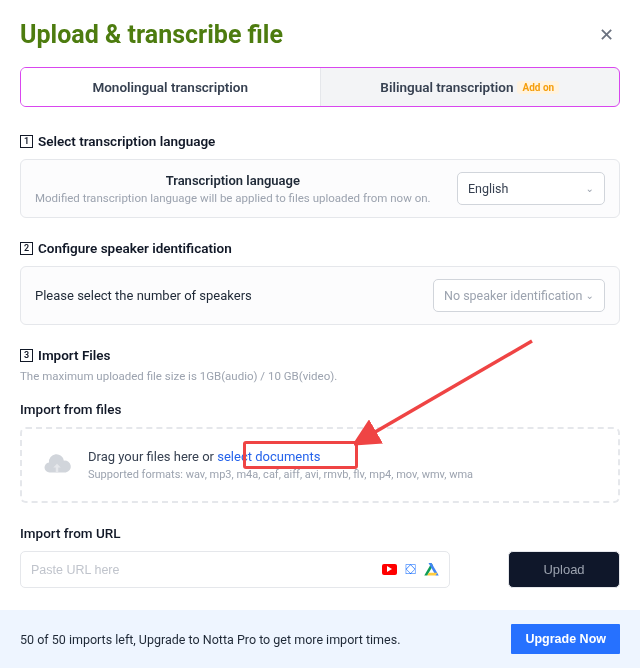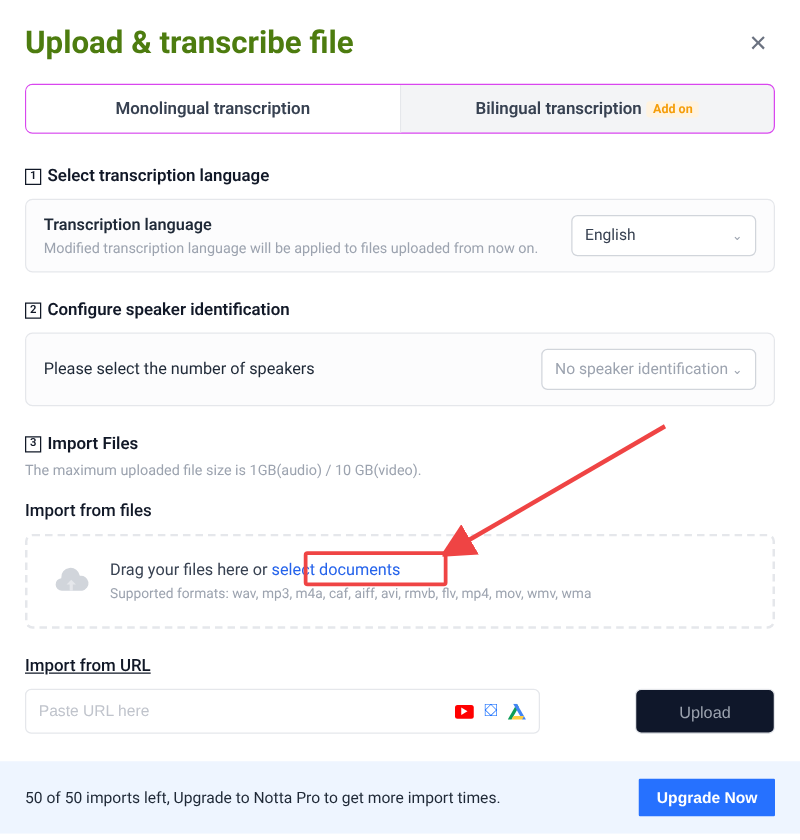--- a/index.html
+++ b/index.html
@@ -7,36 +7,36 @@
   .wrap { padding: 20px 20px 0 20px; }
   .header-row { display: flex; justify-content: space-between; align-items: center; margin-bottom: 18px; }
   .title { font-size: 25px; font-weight: 700; color: #4d7c0f; }
   .close-x { font-size: 18px; color: #6b7280; cursor: pointer; padding: 2px 6px; }
   .tabs { display: flex; border: 1px solid #d946ef; border-radius: 6px; background: #f3f4f6; overflow: hidden; margin-bottom: 26px; }
   .tab { flex: 1; text-align: center; padding: 11px 0; font-size: 13.5px; font-weight: 600; color: #374151; cursor: pointer; display: flex; align-items: center; justify-content: center; gap: 4px; }
   .tab.active { background: #fff; border-right: 1px solid #e5e7eb; }
   .addon { background: #fff3e0; color: #f59e0b; font-size: 10px; font-weight: 700; padding: 1px 5px; border-radius: 3px; }
   .sect-heading { font-size: 13.5px; font-weight: 600; color: #111827; margin-bottom: 10px; display: flex; align-items: center; gap: 5px; }
   .stepbox { display: inline-flex; align-items: center; justify-content: center; width: 13px; height: 13px; border: 1px solid #111827; font-size: 9px; line-height: 1; }
-  .sect-box { border: 1px solid #e5e7eb; border-radius: 6px; padding: 12px 14px; display: flex; align-items: center; justify-content: space-between; background: #fcfcfd; margin-bottom: 22px; }
+  .sect-box { border: 1px solid #e5e7eb; border-radius: 6px; padding: 12px 14px; display: flex; align-items: center; justify-content: space-between; background: #fcfcfd; margin-bottom: 22px; text-align: center; }
   .sect-left-label { font-size: 13px; font-weight: 600; color: #1f2937; margin-bottom: 3px; }
   .sect-sub { font-size: 11.5px; color: #9ca3af; }
   .select { border: 1px solid #d1d5db; border-radius: 5px; padding: 8px 10px; width: 148px; font-size: 12.5px; color: #374151; display: flex; justify-content: space-between; align-items: center; cursor: pointer; background: #fff; }
   .select.placeholder { color: #9ca3af; width: 172px; padding: 8px 10px; }
   .chev { font-size: 10px; color: #9ca3af; }
   .plain-text { font-size: 13px; color: #1f2937; }
   .speaker-box .plain-text { font-weight: 400; }
   .note { font-size: 11.5px; color: #9ca3af; margin-bottom: 18px; margin-top: -4px; }
   .dropzone { border: 2px dashed #e5e7eb; border-radius: 6px; padding: 20px 18px; display: flex; align-items: center; gap: 14px; margin-bottom: 22px; position: relative; }
   .cloud { color: #d1d5db; flex-shrink: 0; }
   .dz-main { font-size: 13px; color: #374151; }
   .dz-sub { font-size: 11px; color: #9ca3af; margin-top: 4px; }
   .select-doc { color: #2563eb; }
   .red-rect { position: absolute; border: 3px solid #ef4444; border-radius: 3px; left: 221px; top: 12px; width: 115px; height: 28px; pointer-events: none; }
-  .url-row { display: flex; gap: 28px; margin-bottom: 22px; }
+  .url-row { display: flex; gap: 10px; margin-bottom: 22px; }
   .url-input { flex: 1; border: 1px solid #e5e7eb; border-radius: 5px; padding: 9px 10px; font-size: 12.5px; display: flex; align-items: center; justify-content: space-between; }
   .url-input input { border: none; outline: none; font-size: 12.5px; width: 60%; color: #374151; }
   .url-input input::placeholder { color: #c0c4cc; }
   .brand-icons { display: flex; gap: 8px; align-items: center; }
   .yt { width: 15px; height: 11px; background: #ff0000; border-radius: 2px; position: relative; }
   .yt::after { content: ""; position: absolute; left: 5px; top: 2px; width: 0; height: 0; border-left: 5px solid #fff; border-top: 3.5px solid transparent; border-bottom: 3.5px solid transparent; }
   .dbx { color: #0061fe; font-size: 14px; }
   .upload-btn { width: 112px; border: 1px solid #e5e7eb; background: #0f172a; color: #9ca3af; border-radius: 5px; font-size: 13px; cursor: pointer; margin-left: 48px; }
   .footer { background: #eef5ff; padding: 14px 20px; display: flex; justify-content: space-between; align-items: center; font-size: 12.5px; color: #1f2937; }
   .upgrade-btn { background: #2671ff; color: #fff; border: none; border-radius: 1px; padding: 8px 14px; font-size: 12.5px; font-weight: 600; cursor: pointer; }
@@ -111,21 +111,21 @@
 
     <svg class="arrow-svg" style="left:334px; top:-12px;" width="190" height="120">
       <defs>
           <marker id="ah" markerWidth="8" markerHeight="8" refX="2" refY="4" orient="auto">
             <polygon points="0 0, 8 4, 0 8" fill="#ef4444"></polygon>
           </marker>
         </defs>
       <line x1="178" y1="6" x2="16" y2="100" stroke="#ef4444" stroke-width="3.5" marker-end="url(#ah)"></line>
     </svg>
 
-    <div class="sect-heading" style="font-weight:500;text-decoration:underline;">Import from URL</div>
+    <div class="sect-heading" style="font-weight:500;">Import from URL</div>
     <div class="url-row">
       <div class="url-input">
         <input type="text" placeholder="Paste URL here" style="">
         <div class="brand-icons">
           <div class="yt"></div>
           <div class="dbx">⛋</div>
           <svg width="15" height="13" viewBox="0 0 87 78">
               <path fill="#0f9d58" d="M43.5 0 0 75h18l34.5-60Z"></path>
               <path fill="#4285f4" d="M87 75 43.5 0h-18l43.5 75Z"></path>
               <path fill="#ffcd40" d="M18 75h51l9-16H27Z"></path>

